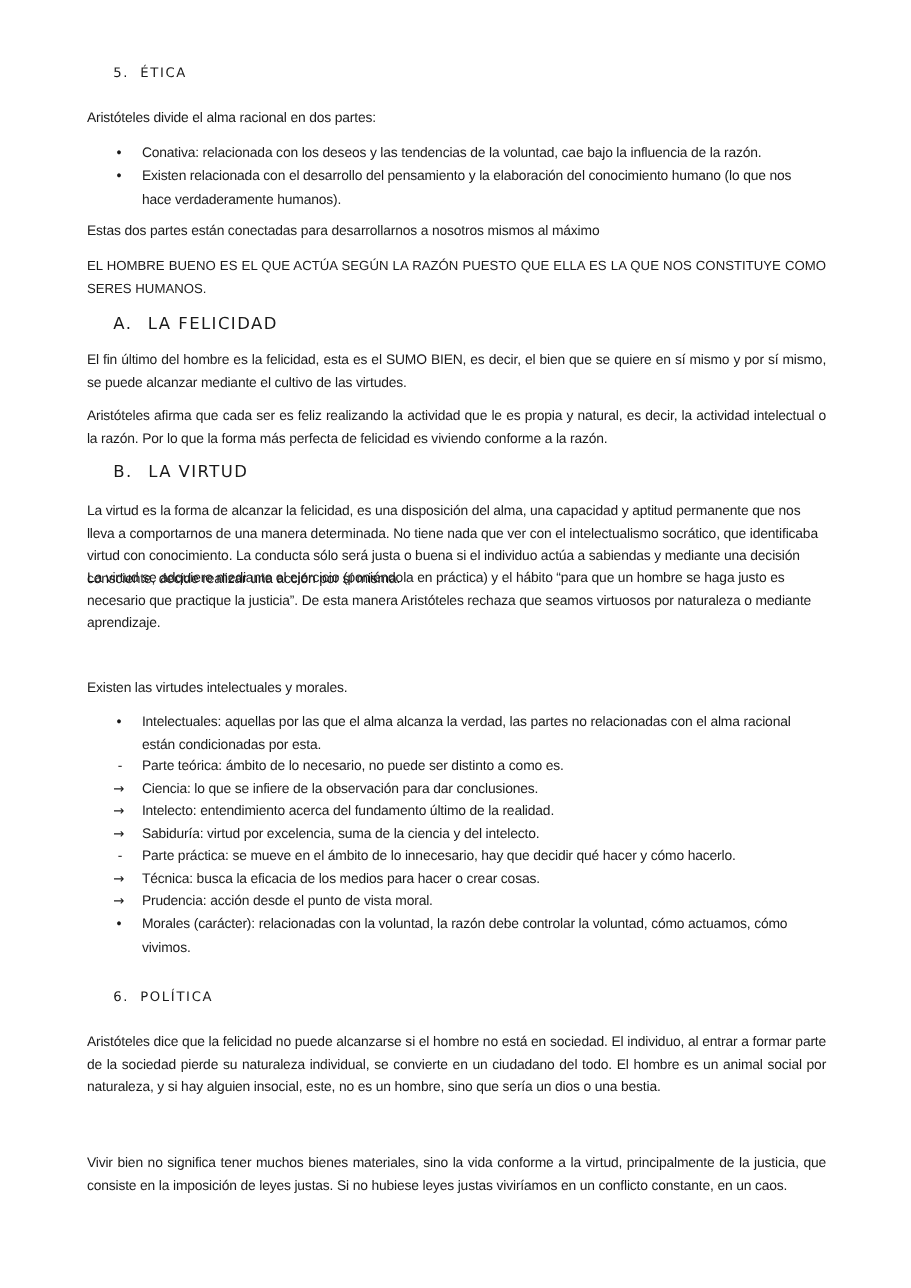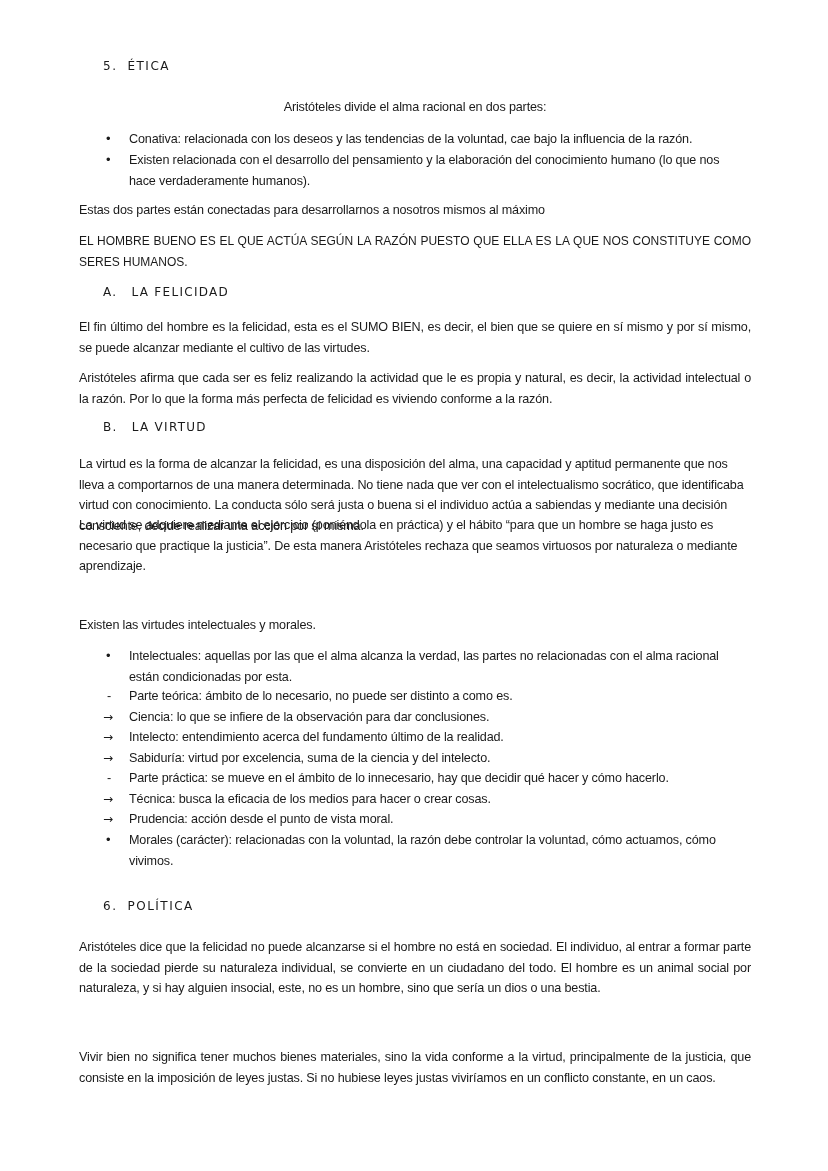--- a/index.html
+++ b/index.html
@@ -30,21 +30,21 @@
       color: #1a1a1a;
       font-weight: normal;
       margin: 0;
       white-space: nowrap;
     }
     .h1 .num { margin-right: 10px; }
     .h2 {
       position: absolute;
       left: 24px;
       font-family: "DejaVu Sans", sans-serif;
-      font-size: 12px;
+      font-size: 15px;
       letter-spacing: 1.3px;
       color: #1a1a1a;
       font-weight: normal;
       margin: 0;
       white-space: nowrap;
     }
     .h2 .num { margin-right: 14px; }
     .p {
       position: absolute;
       left: 0;
@@ -82,21 +82,21 @@
   </style>
 </head>
 <body>
 
 <div class="page">
 
   <h1 class="h1" style="top:59px;">
     <span class="num">5.</span><span>ÉTICA</span>
   </h1>
 
-  <p class="p" style="top:97px;text-align:center;">Aristóteles divide el alma racional en dos partes:</p>
+  <p class="p" style="top:97px;">Aristóteles divide el alma racional en dos partes:</p>
 
   <div class="li" style="top:129px;">
     <span class="marker bullet">•</span>
     <span class="text">Conativa: relacionada con los deseos y las tendencias de la voluntad, cae bajo la influencia de la razón.</span>
   </div>
   <div class="li" style="top:150px;">
     <span class="marker bullet">•</span>
     <span class="text">Existen relacionada con el desarrollo del pensamiento y la elaboración del conocimiento humano (lo que nos hace verdaderamente humanos).</span>
   </div>
 

